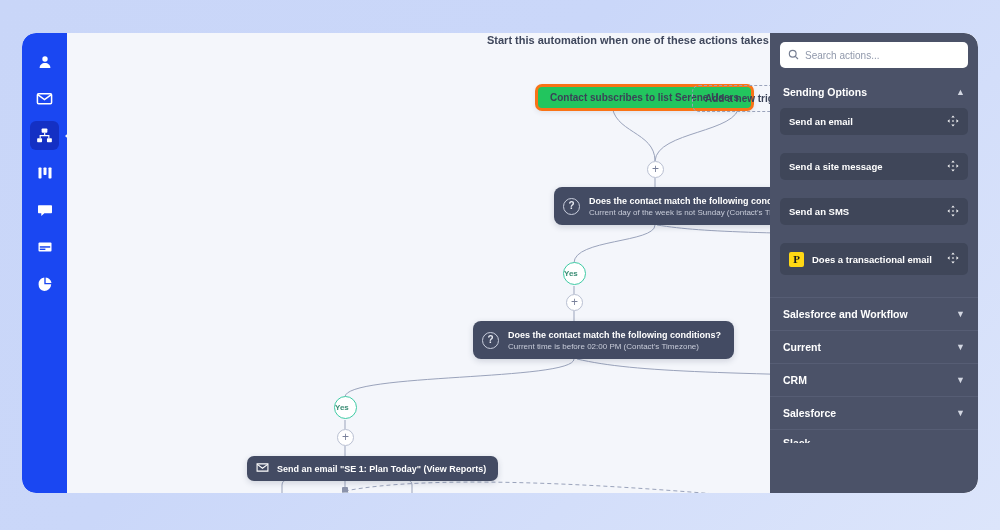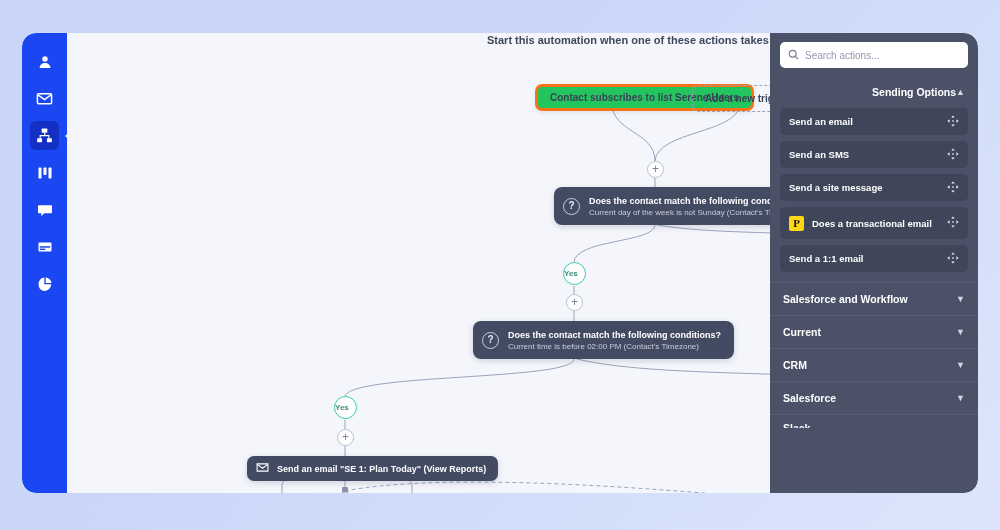--- a/index.html
+++ b/index.html
@@ -195,21 +195,21 @@
     cursor: pointer;
     border-top: 1px solid #565d74;
   }
   .group-header .chev { font-size: 9px; color: #d3d7e2; line-height: 1; }
 
   .action-list { padding: 0 10px 4px 10px; }
   .action-item {
     background: #3f4659;
     border-radius: 5px;
     height: 27px;
-    margin-bottom: 6px;
+    margin-bottom: 18px;
     display: flex; align-items: center;
     padding: 0 9px;
     gap: 8px;
     cursor: grab;
   }
   .action-item .name {
     font-size: 9.5px; font-weight: 700; color: #ffffff;
     flex: 1; white-space: nowrap;
   }
   .p-badge {
@@ -404,67 +404,59 @@
         <span>
           <svg width="11" height="11" viewBox="0 0 14 14" fill="none" stroke="#767e92" stroke-width="1.5">
               <circle cx="6" cy="6" r="4.3"></circle>
               <path d="M9.3 9.3 12.7 12.7"></path>
             </svg>
         </span>
         <input type="text" placeholder="Search actions..." style="">
       </div>
     </div>
 
-    <div class="group-header" style="border-top:none;justify-content:flex-end;">
+    <div class="group-header" style="border-top:none;">
       <span>Sending Options</span>
       <span class="chev">▲</span>
     </div>
 
     <div class="action-list">
       <div class="action-item">
         <span class="name">Send an email</span>
         <span class="drag-icon">
           <svg width="12" height="12" viewBox="0 0 14 14" fill="#fff">
               <path d="M7 0.5 9 3H5zM7 13.5 5 11h4zM0.5 7 3 5v4zM13.5 7 11 9V5zM6.2 6.2h1.6v1.6H6.2z"></path>
             </svg>
         </span>
       </div>
       <div class="action-item">
-        <span class="name">Send an SMS</span>
+        <span class="name">Send a site message</span>
         <span class="drag-icon">
           <svg width="12" height="12" viewBox="0 0 14 14" fill="#fff">
               <path d="M7 0.5 9 3H5zM7 13.5 5 11h4zM0.5 7 3 5v4zM13.5 7 11 9V5zM6.2 6.2h1.6v1.6H6.2z"></path>
             </svg>
         </span>
       </div>
       <div class="action-item">
-        <span class="name">Send a site message</span>
+        <span class="name">Send an SMS</span>
         <span class="drag-icon">
           <svg width="12" height="12" viewBox="0 0 14 14" fill="#fff">
               <path d="M7 0.5 9 3H5zM7 13.5 5 11h4zM0.5 7 3 5v4zM13.5 7 11 9V5zM6.2 6.2h1.6v1.6H6.2z"></path>
             </svg>
         </span>
       </div>
       <div class="action-item" style="height:32px;">
         <span class="p-badge">P</span>
         <span class="name">Does a transactional email</span>
         <span class="drag-icon">
           <svg width="12" height="12" viewBox="0 0 14 14" fill="#fff">
               <path d="M7 0.5 9 3H5zM7 13.5 5 11h4zM0.5 7 3 5v4zM13.5 7 11 9V5zM6.2 6.2h1.6v1.6H6.2z"></path>
             </svg>
         </span>
       </div>
-      <div class="action-item">
-        <span class="name">Send a 1:1 email</span>
-        <span class="drag-icon">
-          <svg width="12" height="12" viewBox="0 0 14 14" fill="#fff">
-              <path d="M7 0.5 9 3H5zM7 13.5 5 11h4zM0.5 7 3 5v4zM13.5 7 11 9V5zM6.2 6.2h1.6v1.6H6.2z"></path>
-            </svg>
-        </span>
-      </div>
     </div>
 
     <div class="group-header">
       <span>Salesforce and Workflow</span>
       <span class="chev">▼</span>
     </div>
     <div class="group-header">
       <span>Current</span>
       <span class="chev">▼</span>
     </div>

